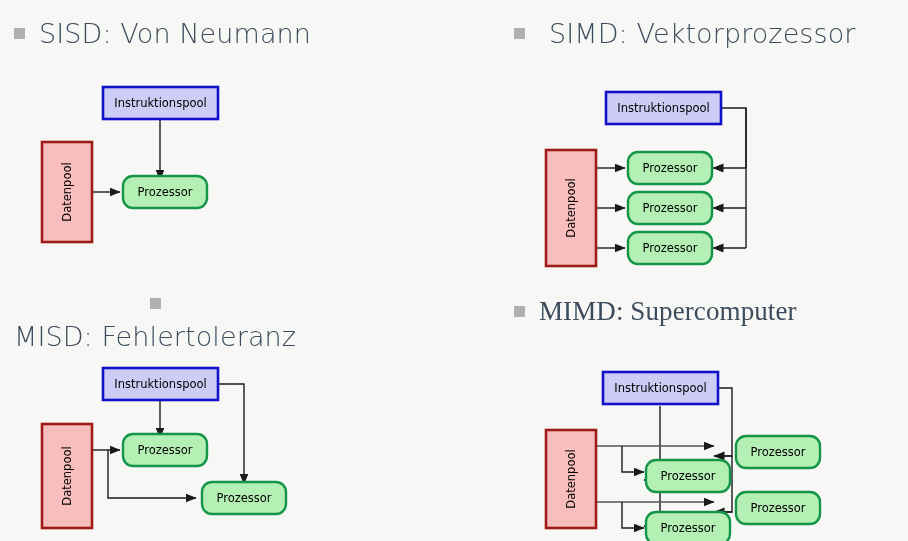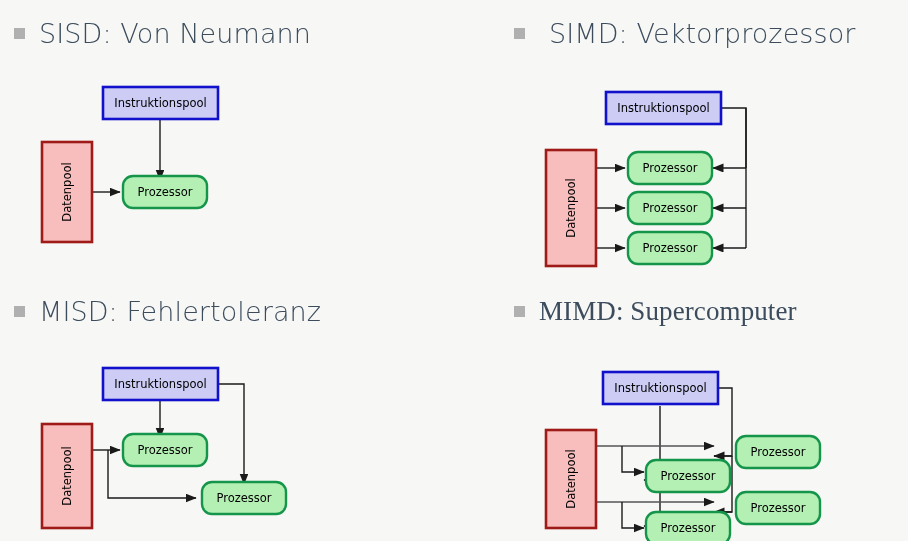--- a/index.html
+++ b/index.html
@@ -131,21 +131,21 @@
         <rect class="proc-rect" x="100" y="114" width="84" height="32" rx="10" ry="10"></rect>
         <text class="box-label" x="142" y="130.5">Prozessor</text>
       </g>
       <g>
         <rect class="proc-rect" x="100" y="154" width="84" height="32" rx="10" ry="10"></rect>
         <text class="box-label" x="142" y="170.5">Prozessor</text>
       </g>
     </svg>
   </div>
 
-  <div class="heading" style="left:14px;top:298px;">
+  <div class="heading" style="left:14px;top:298px;flex-direction:column;">
     <span class="bullet"></span>
     <span class="heading-text">MISD: Fehlertoleranz</span>
   </div>
 
   <div class="diagram" style="left:28px;top:352px;">
     <svg width="260" height="190" viewBox="0 0 260 190">
       <defs>
         <marker id="ah3" markerWidth="9" markerHeight="9" refX="7.5" refY="3.2" orient="auto">
           <path d="M0,0 L8,3.2 L0,6.4 z" fill="#1a1a1a"></path>
         </marker>

